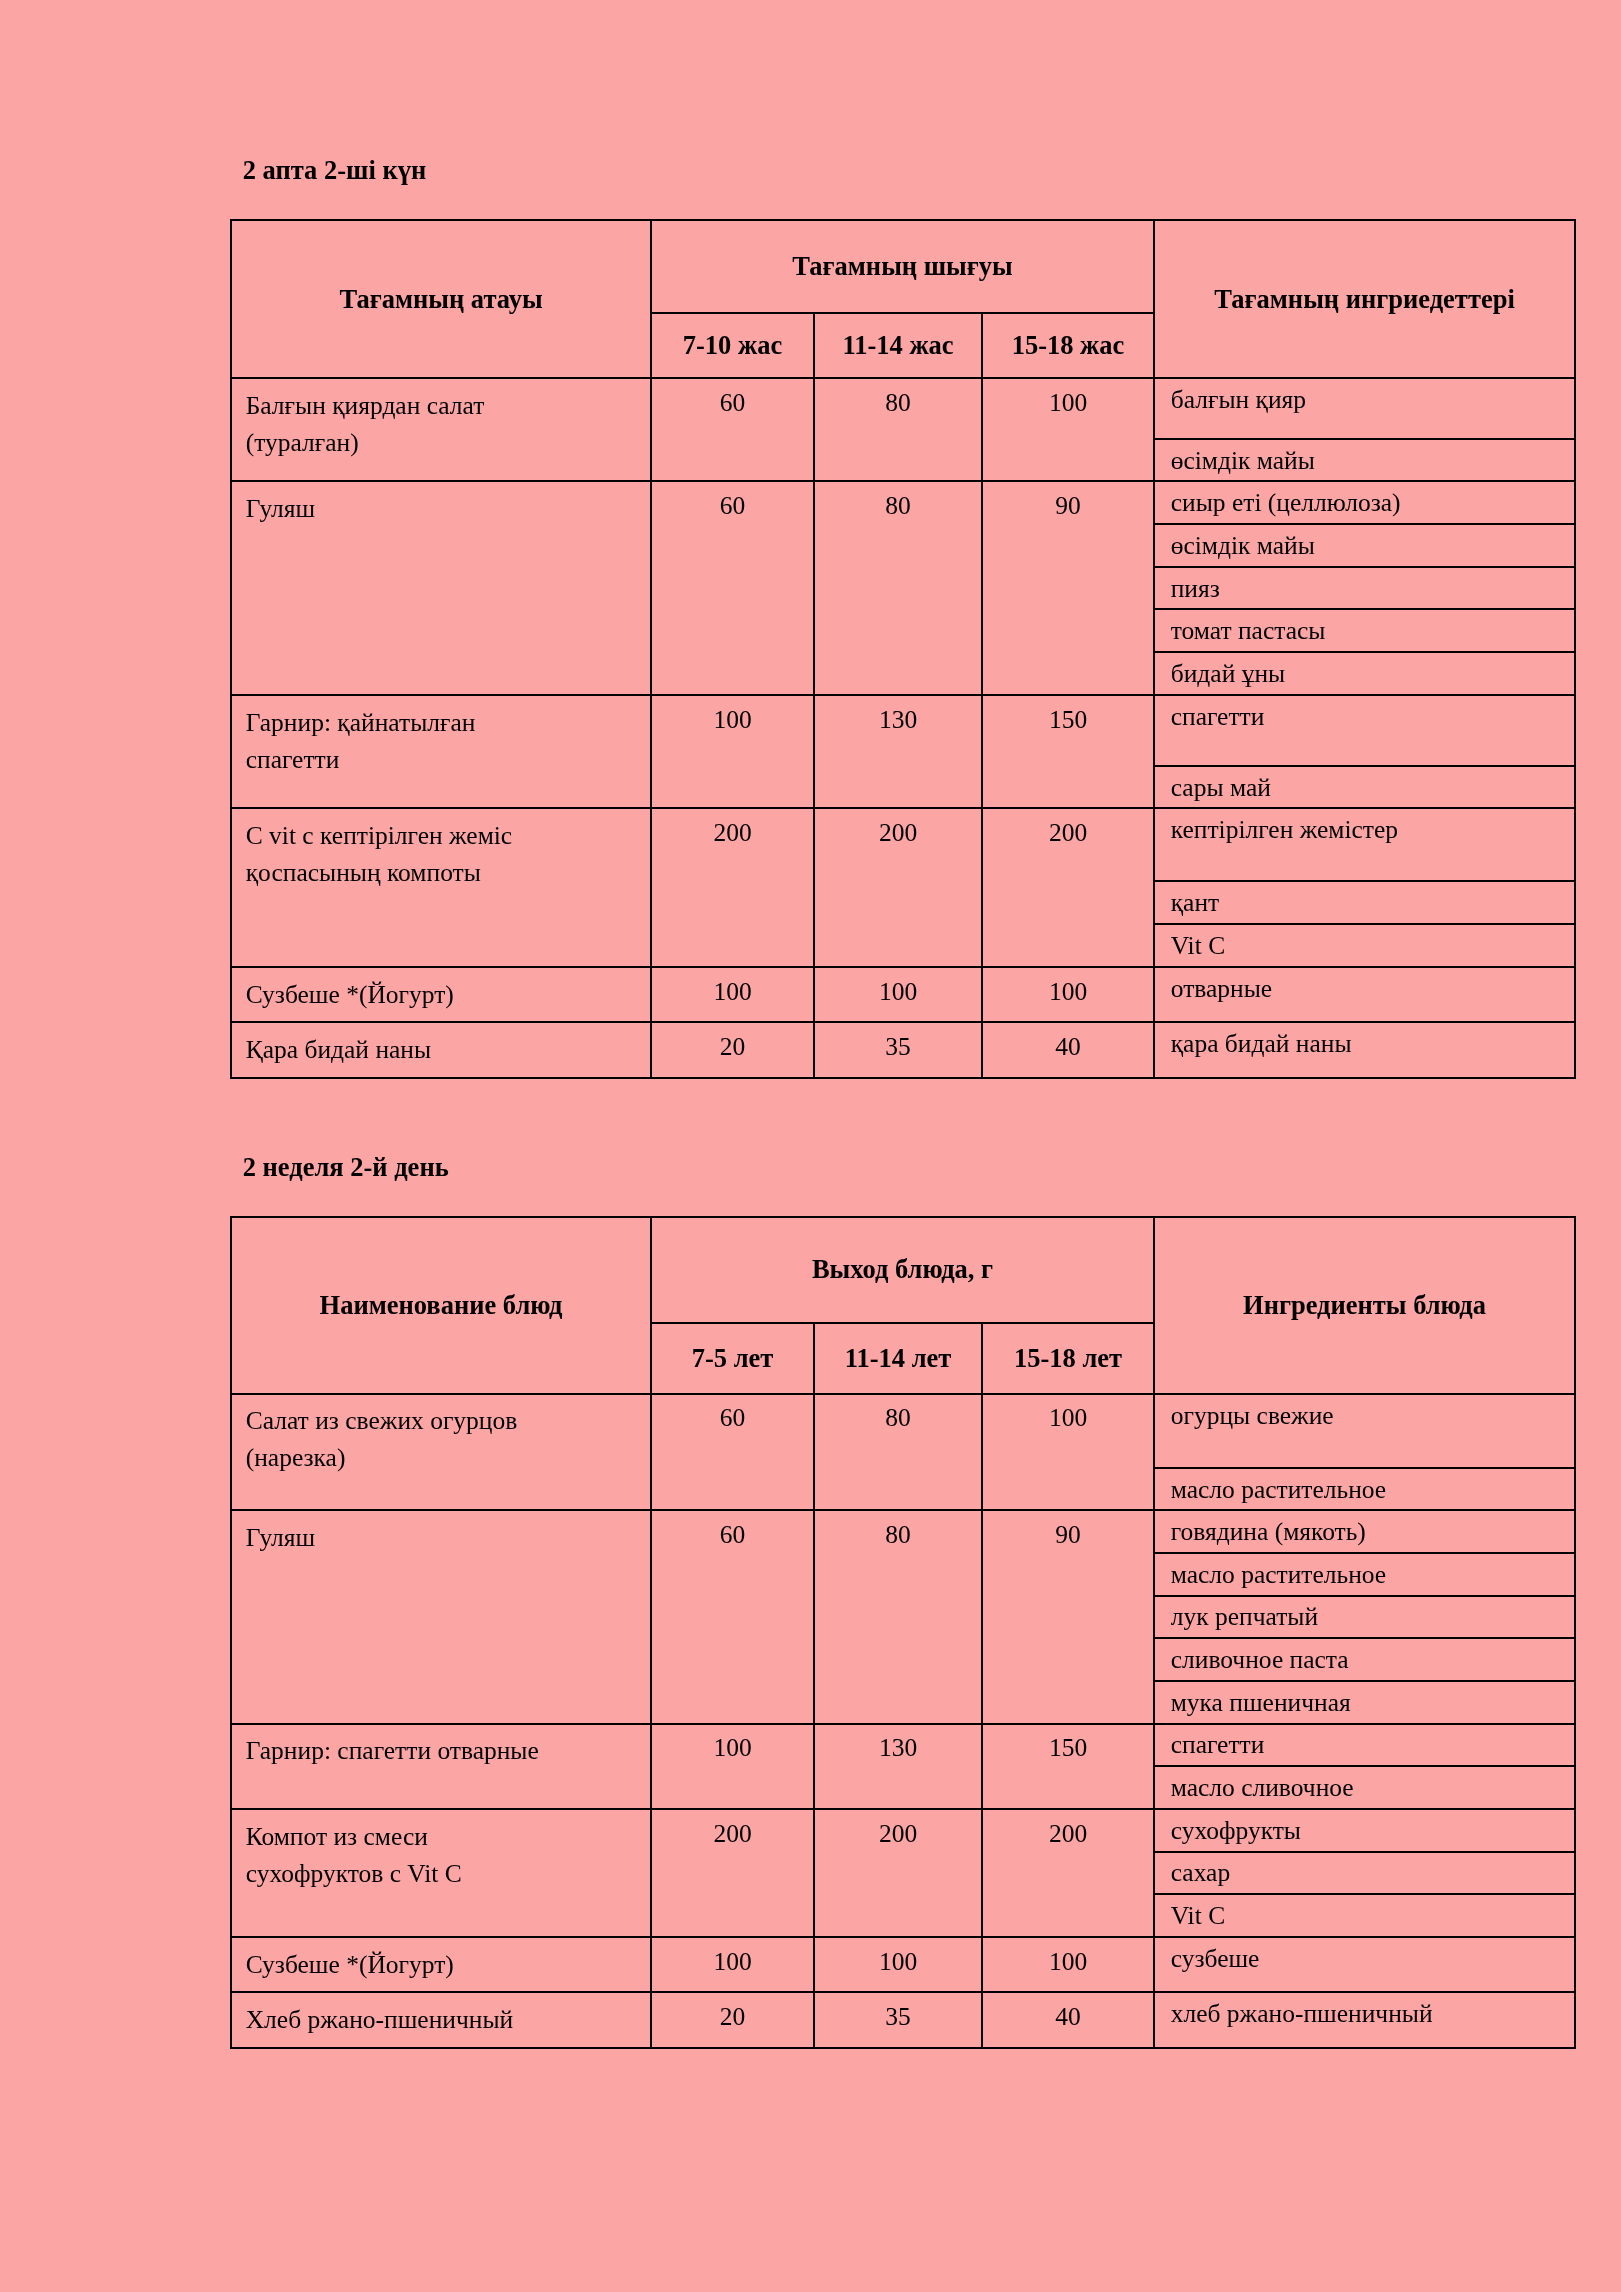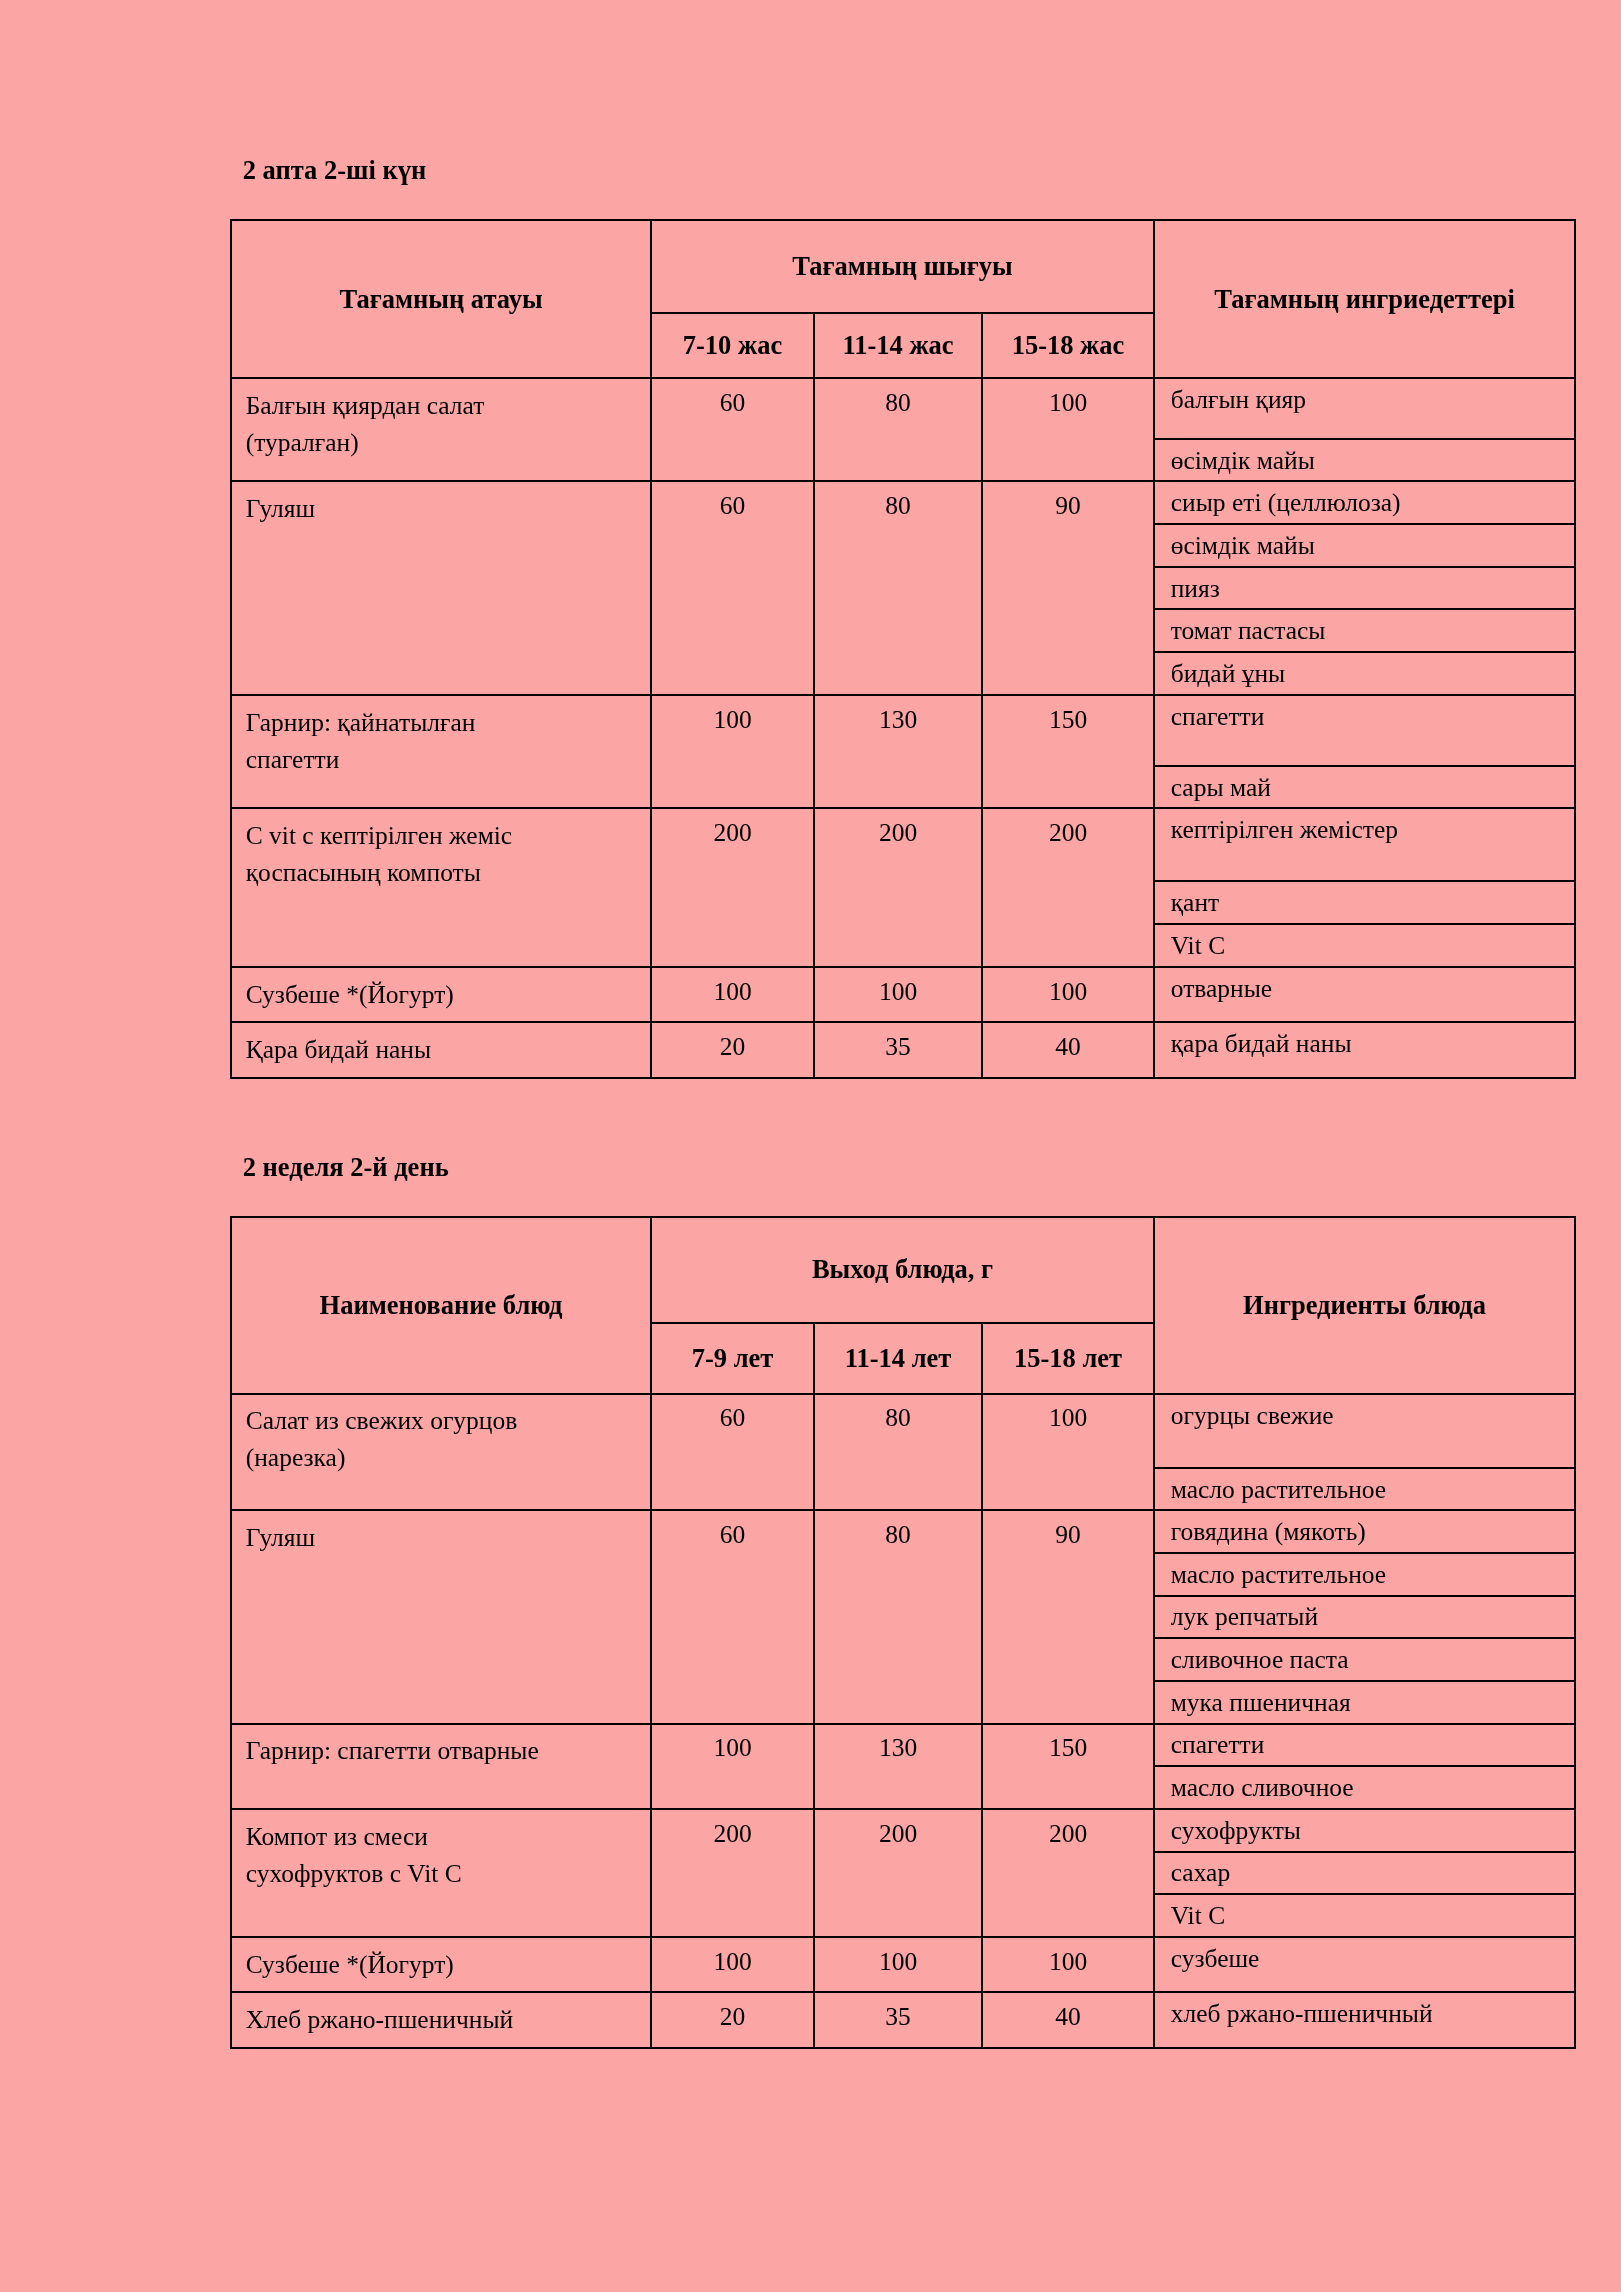--- a/index.html
+++ b/index.html
@@ -183,21 +183,21 @@
             <col class="col-a3">
             <col class="col-ing">
       </colgroup>
       <thead>
         <tr class="hdrA">
           <td class="hdr dish-h" rowspan="2">Наименование блюд</td>
           <td class="hdr out-h" colspan="3">Выход блюда, г</td>
           <td class="hdr ing-h" rowspan="2">Ингредиенты блюда</td>
         </tr>
         <tr class="hdrB">
-              <td class="hdr age">7-9 лет</td>
+              <td class="hdr age">7-5 лет</td>
               <td class="hdr age">11-14 лет</td>
               <td class="hdr age">15-18 лет</td>
             </tr>
       </thead>
       <tbody>
             <tr class="row-start">
               <td class="dish" rowspan="2">Салат из свежих огурцов
 (нарезка)</td>
               <td class="val" rowspan="2">60</td>
               <td class="val" rowspan="2">80</td>

